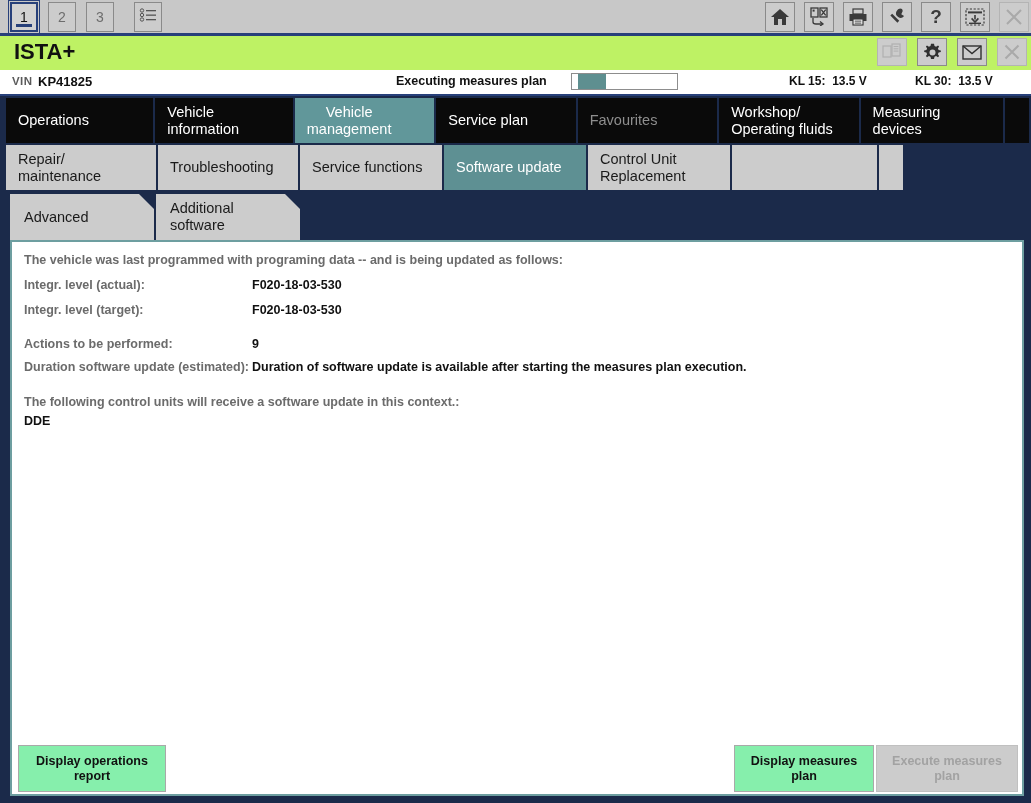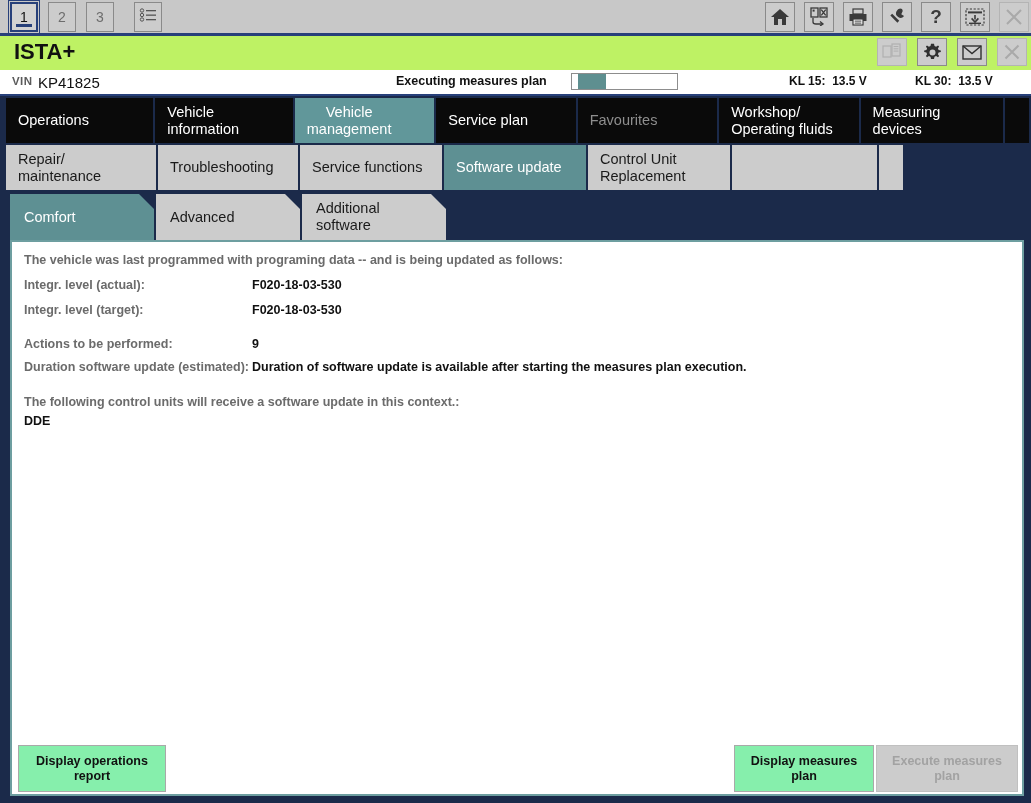--- a/index.html
+++ b/index.html
@@ -65,21 +65,21 @@
   .title-icons .icobtn{width:30px;height:28px;margin-left:10px;}
 
   
   .vinbar{
     position:absolute;left:0;top:70px;width:1031px;height:26px;
     background:#ffffff;
     border-bottom:2px solid #27407a;
     box-sizing:border-box;
   }
   .vin-label{position:absolute;left:12px;top:5px;font-size:11.5px;font-weight:bold;color:#5b5b5b;letter-spacing:.4px;}
-  .vin-value{position:absolute;left:38px;top:4px;font-size:15px;font-weight:normal;color:#111;text-align:center;}
+  .vin-value{position:absolute;left:38px;top:4px;font-size:13px;font-weight:bold;color:#111;text-align:center;}
   .exec-label{position:absolute;left:396px;top:4px;font-size:12.5px;font-weight:bold;color:#111;}
   .progress{
     position:absolute;left:571px;top:73px;width:107px;height:17px;
     border:1px solid #8d8d8d;background:#ffffff;box-sizing:border-box;
   }
   .progress .bar{
     position:absolute;left:6px;top:0;height:15px;width:29px;background:#5e8f90;
   }
   .kl15{position:absolute;left:789px;top:4px;font-size:12px;font-weight:bold;color:#111;}
   .kl30{position:absolute;left:915px;top:4px;font-size:12px;font-weight:bold;color:#111;}
@@ -367,23 +367,20 @@
       </div>
       <div class="t2" style="width: 145px;">
         <span style="white-space: pre-line;"></span>
       </div>
       <div class="t2" style="width: 14px;">
         <span style="white-space: pre-line;"></span>
       </div>
     </div>
 
   <div class="tabrow3">
-      <div class="t3 sel">
-        <span style="white-space: pre-line;">Comfort</span>
-      </div>
       <div class="t3">
         <span style="white-space: pre-line;">Advanced</span>
       </div>
       <div class="t3">
         <span style="white-space: pre-line;">Additional
 software</span>
       </div>
     </div>
 
   <div class="panel">

